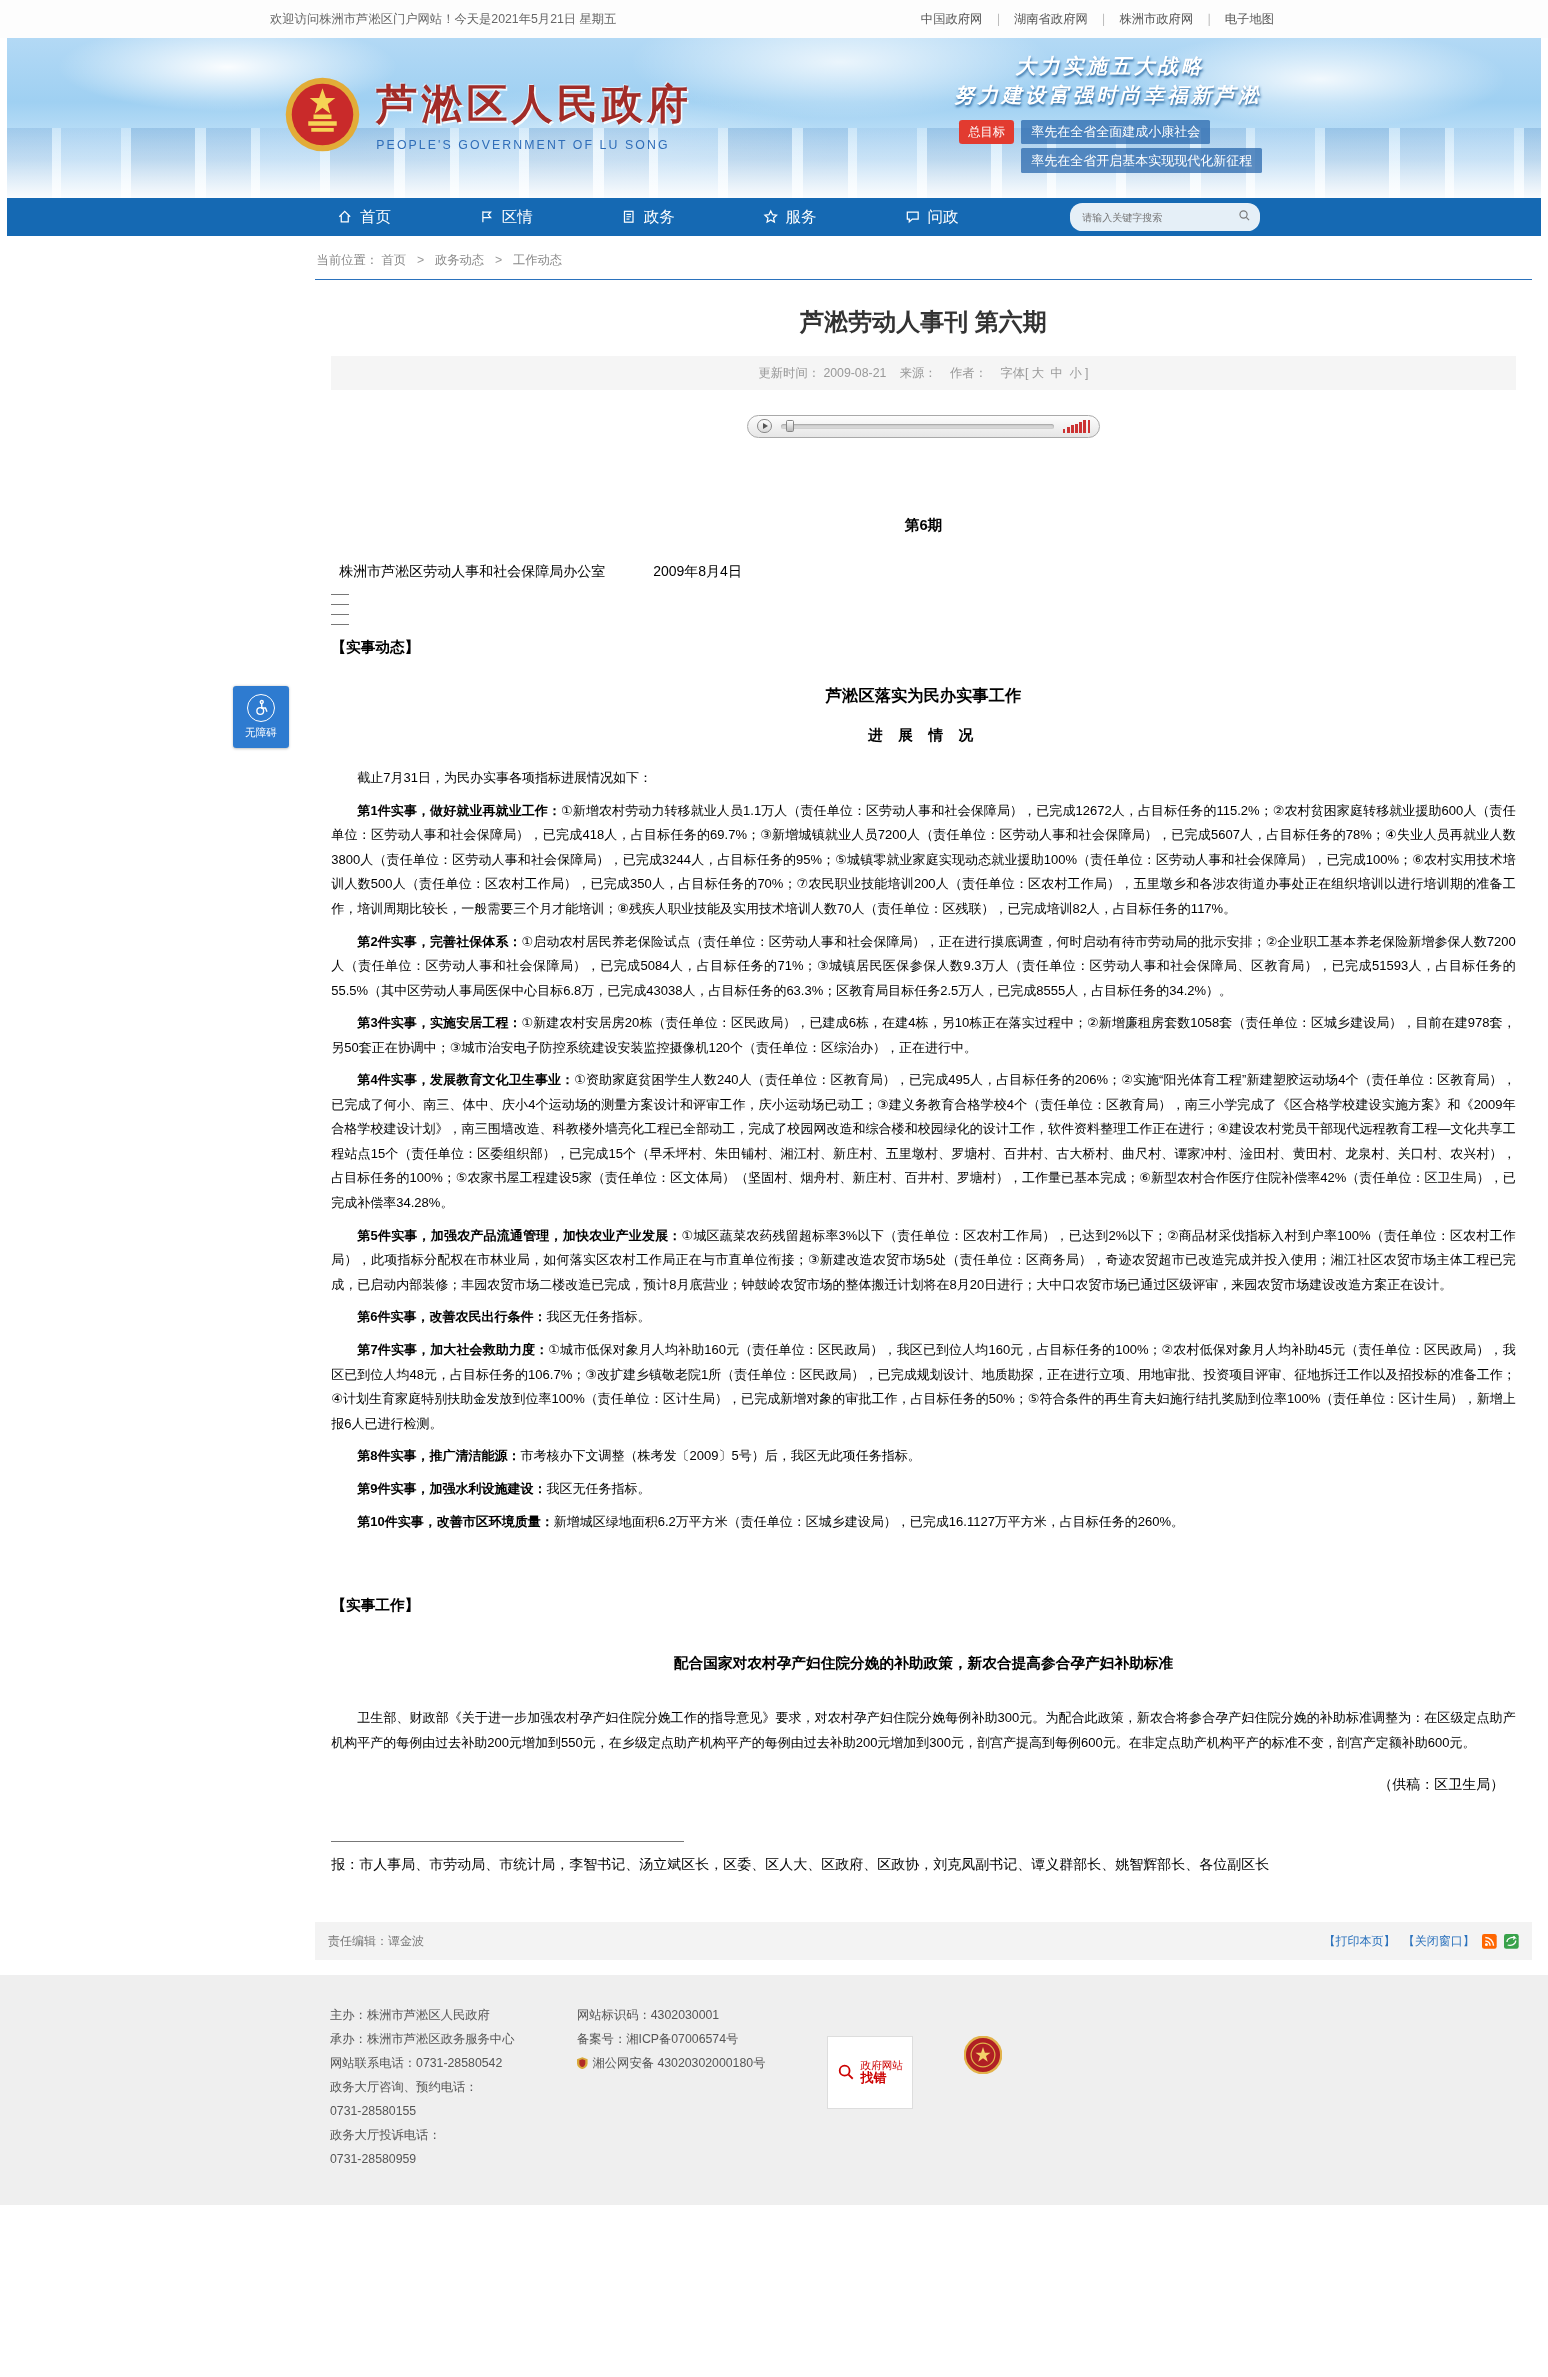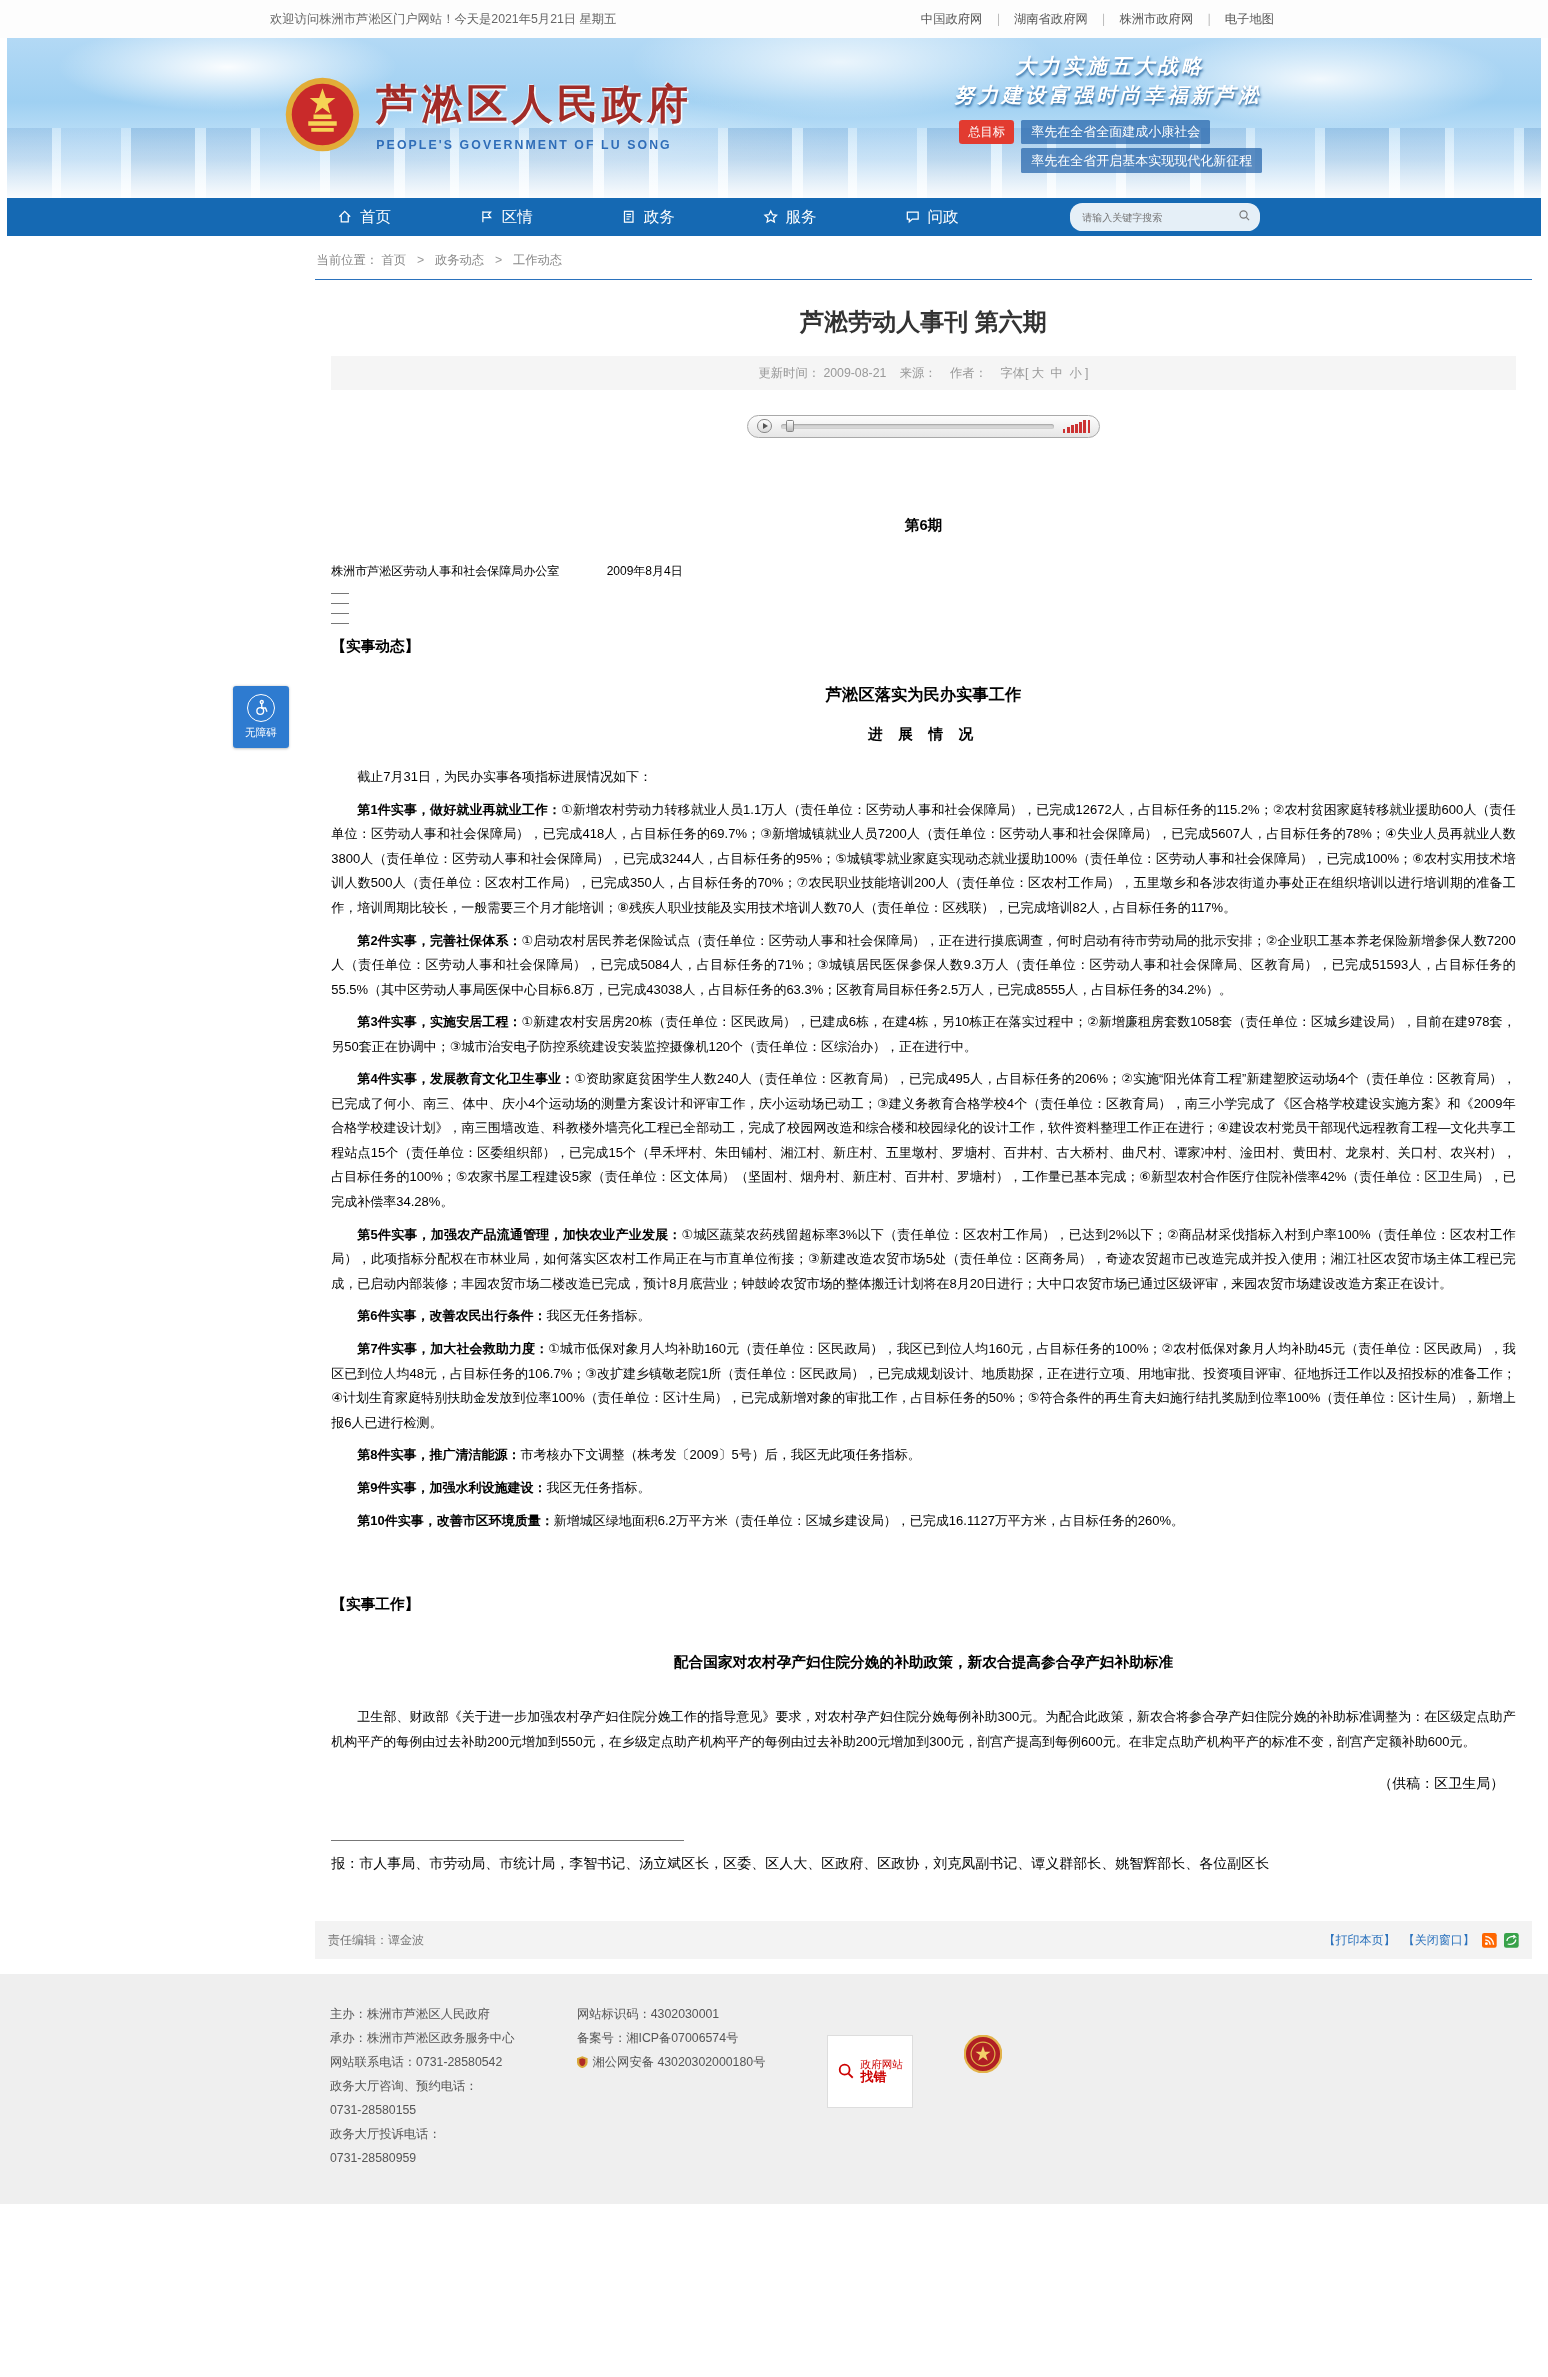--- a/index.html
+++ b/index.html
@@ -39,21 +39,21 @@
         rgba(120,170,215,.45) 124px 188px, rgba(255,255,255,.30) 188px 199px);
   }
   .banner-inner { position:relative; height:100%; padding:0 279px 0 278px;
     display:flex; justify-content:space-between; align-items:center; }
   .brand { display:flex; align-items:center; gap:16.3px; margin-top:-6.5px; }
   .site-title {
     font-family:"Liberation Serif","DejaVu Serif",serif;
     font-size:41px; font-weight:bold; color:#a22c28; letter-spacing:4.1px;
     text-shadow:1.6px 1.6px 0 rgba(255,255,255,.85), -0.8px -0.8px 0 rgba(255,255,255,.6);
   }
-  .site-sub { font-size:12.3px; font-weight:bold; color:#2f6db8; letter-spacing:2.1px; margin-top:5.7px; }
+  .site-sub { font-size:12.3px; font-weight:normal; color:#2f6db8; letter-spacing:2.1px; margin-top:5.7px; }
   .slogans { text-align:right; margin-top:-11.4px; }
   .slogan1, .slogan2 {
     font-family:"Liberation Serif","DejaVu Serif",serif;
     font-size:20.4px; font-weight:bold; font-style:italic; color:#fff;
     letter-spacing:3.3px; line-height:29px; text-shadow:0.8px 1.6px 2.5px #27659f;
   }
   .slogan1 { margin-right:57px; }
   .goal-row { display:flex; justify-content:flex-end; align-items:flex-start; gap:7.4px; margin-top:9.8px; }
   .goal-badge { background:#e23b30; color:#fff; font-size:12.3px; padding:3.3px 9px; border-radius:3.3px;
     white-space:nowrap; margin-top:0.8px; }
@@ -92,21 +92,21 @@
   .track { flex:1; height:4.9px; background:#d6d6d6; border-radius:2.5px; position:relative;
     box-shadow:inset 0 0.8px 1.6px rgba(0,0,0,.3); cursor:pointer; }
   .handle { position:absolute; left:5.7px; top:-3.3px; width:7.4px; height:11.4px;
     background:linear-gradient(#fff,#b9b9b9); border:0.8px solid #858585; border-radius:1.6px; cursor:pointer; }
   .vol { display:flex; align-items:flex-end; gap:1.6px; height:13px; flex:none; }
   .vol i { width:2.5px; background:#cc3333; display:block; }
   .vol i:nth-child(1){height:4.1px;} .vol i:nth-child(2){height:5.7px;} .vol i:nth-child(3){height:7.4px;}
   .vol i:nth-child(4){height:9px;} .vol i:nth-child(5){height:10.6px;} .vol i:nth-child(6){height:12.3px;} .vol i:nth-child(7){height:13px;}
 
   .issue { text-align:center; font-weight:bold; font-size:14.7px; margin-top:78px; }
-  .office-line { margin-top:28px; font-size:12px; }
+  .office-line { margin-top:28px; font-size:14px;margin-left:8px; }
   .office-line .date { margin-left:44px; }
   .dashes { margin:13px 0 6.5px; }
   .dashes i { display:block; width:18px; border-top:0.8px solid #777; margin:9px 0; }
   .sec-head { font-weight:bold; font-size:14.7px; margin:13px 0 6.5px; }
   .doc-title { text-align:center; font-weight:bold; font-size:16.3px; margin-top:28px; }
   .doc-sub { text-align:center; font-weight:bold; font-size:14.7px; margin-top:19.6px; letter-spacing:5.7px; }
   .para { font-size:13px; line-height:24.5px; text-align:justify; text-indent:2em; margin:8.2px 0; }
   .para.intro { margin-top:21px; }
   .sec-head.second { margin-top:62px; }
   .policy-title { text-align:center; font-weight:bold; font-size:14.7px; margin:39px 33px 33px; }

